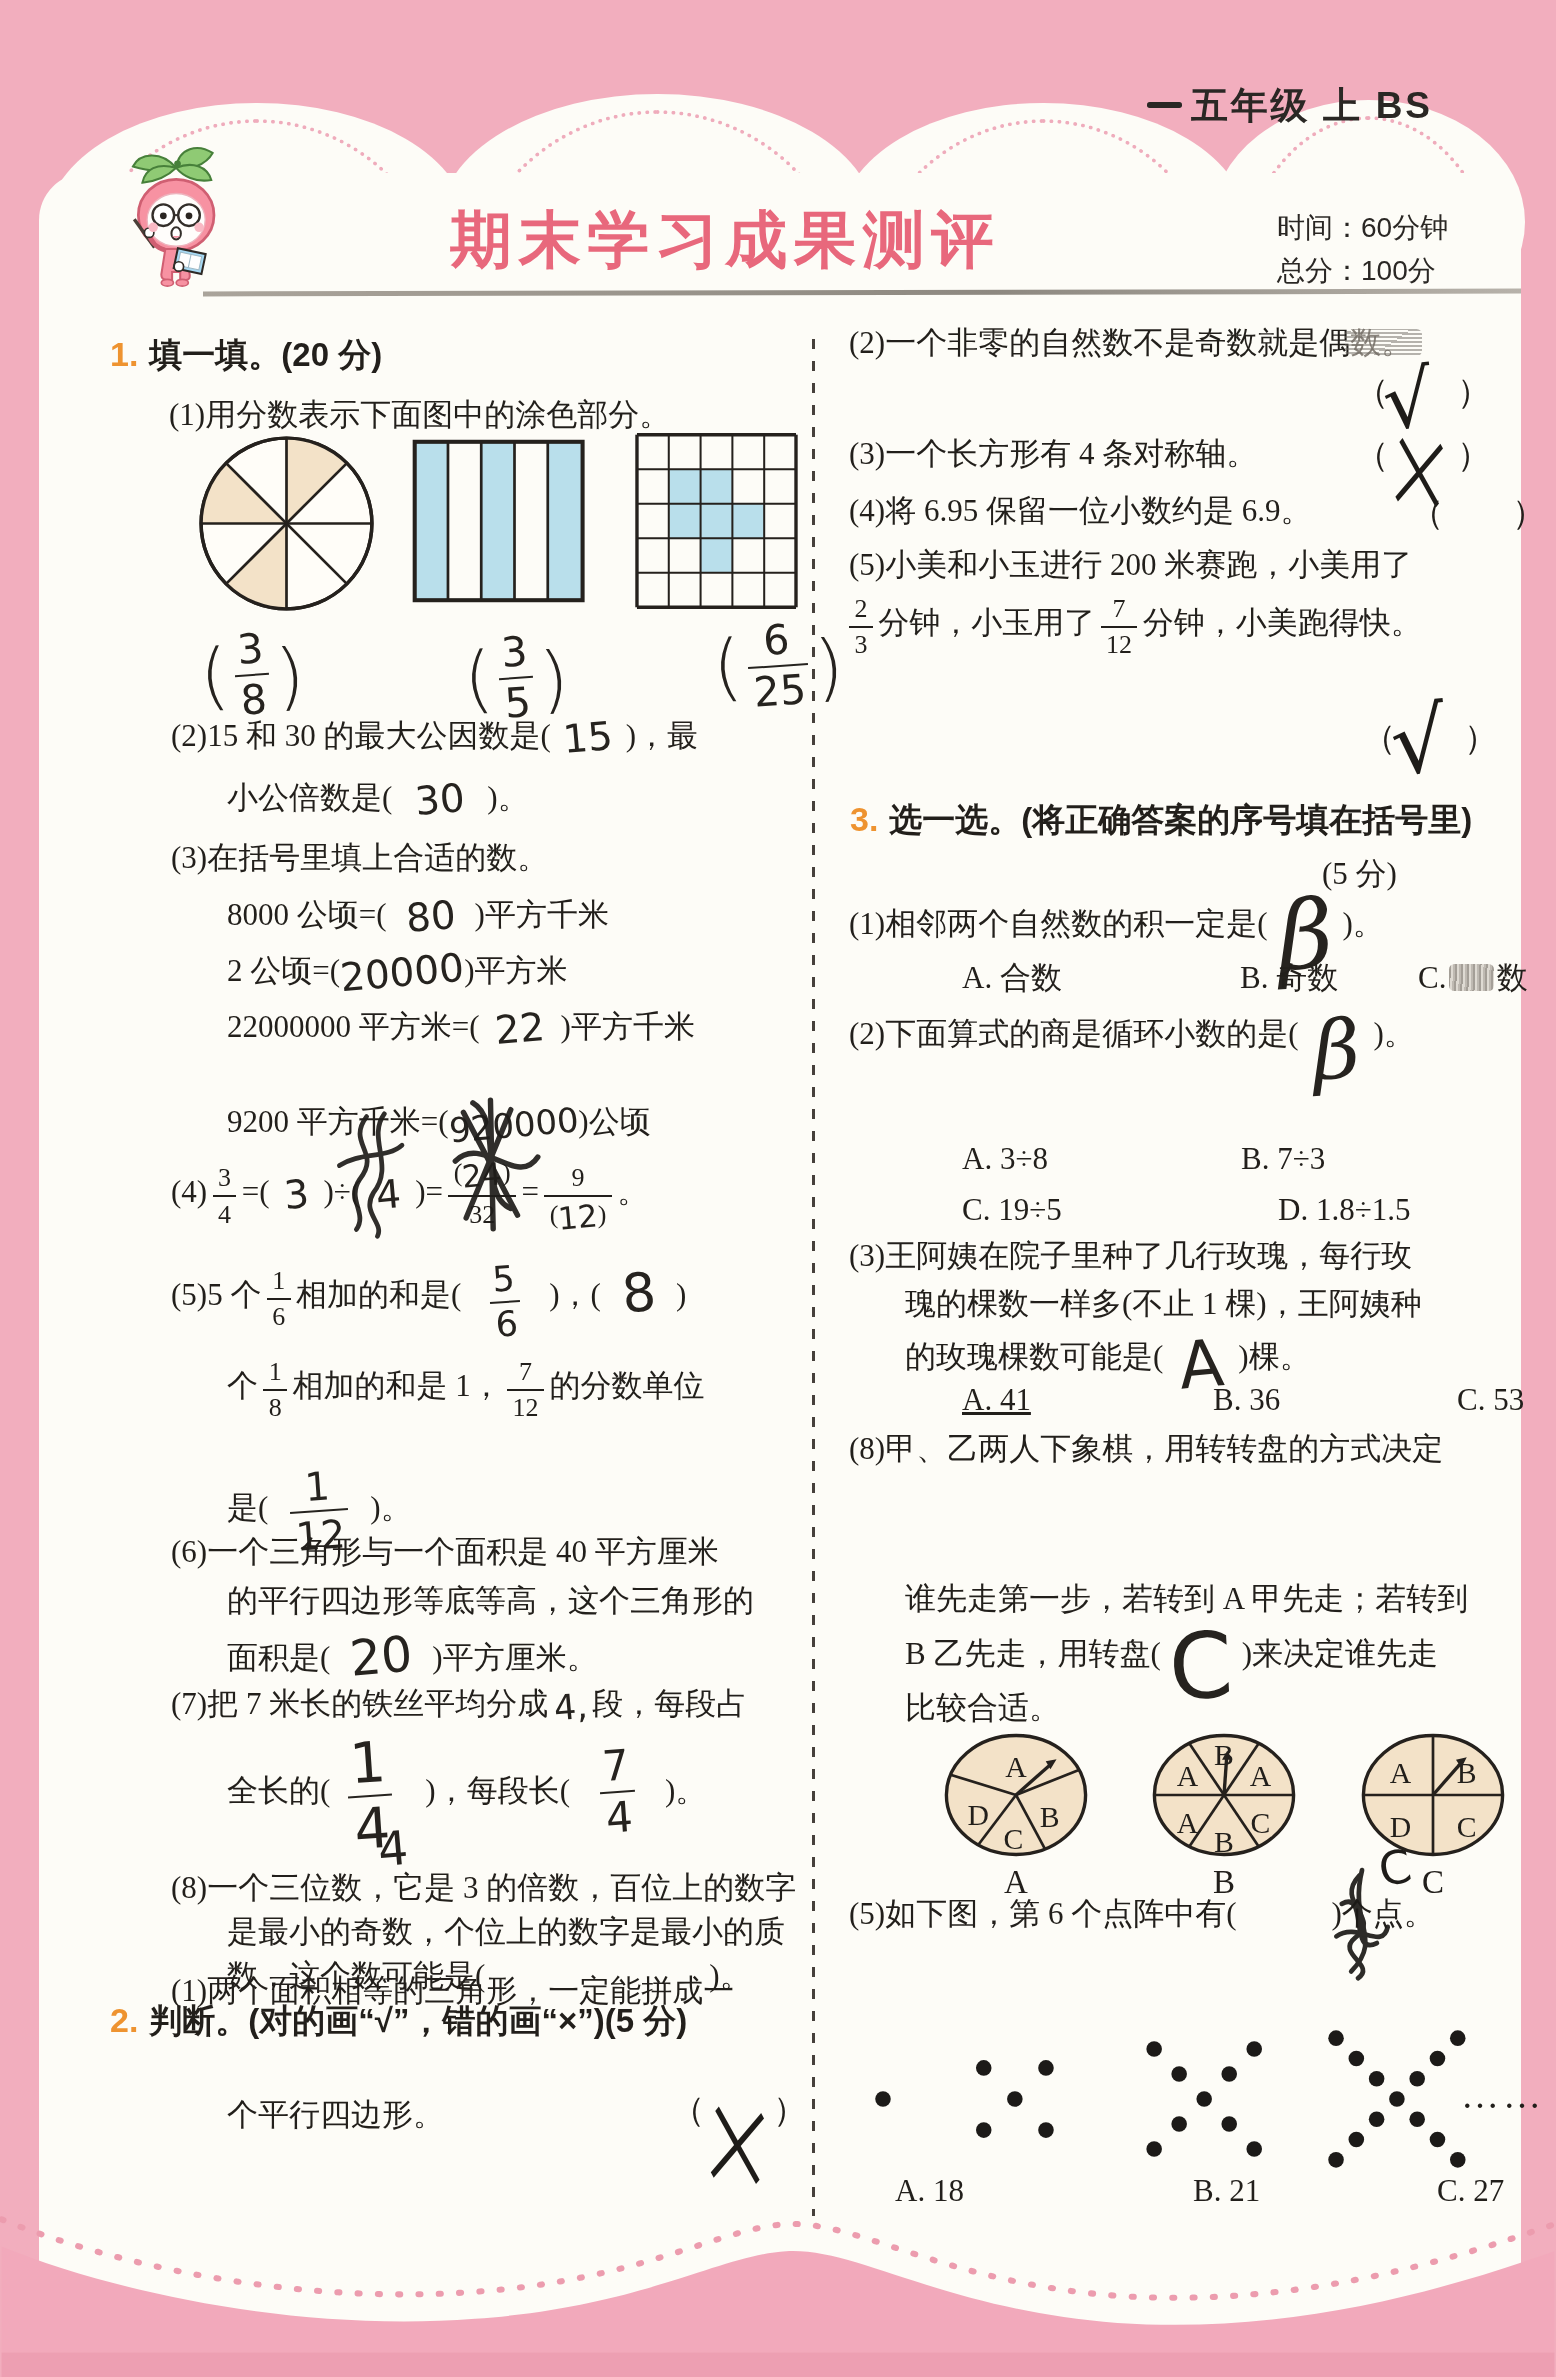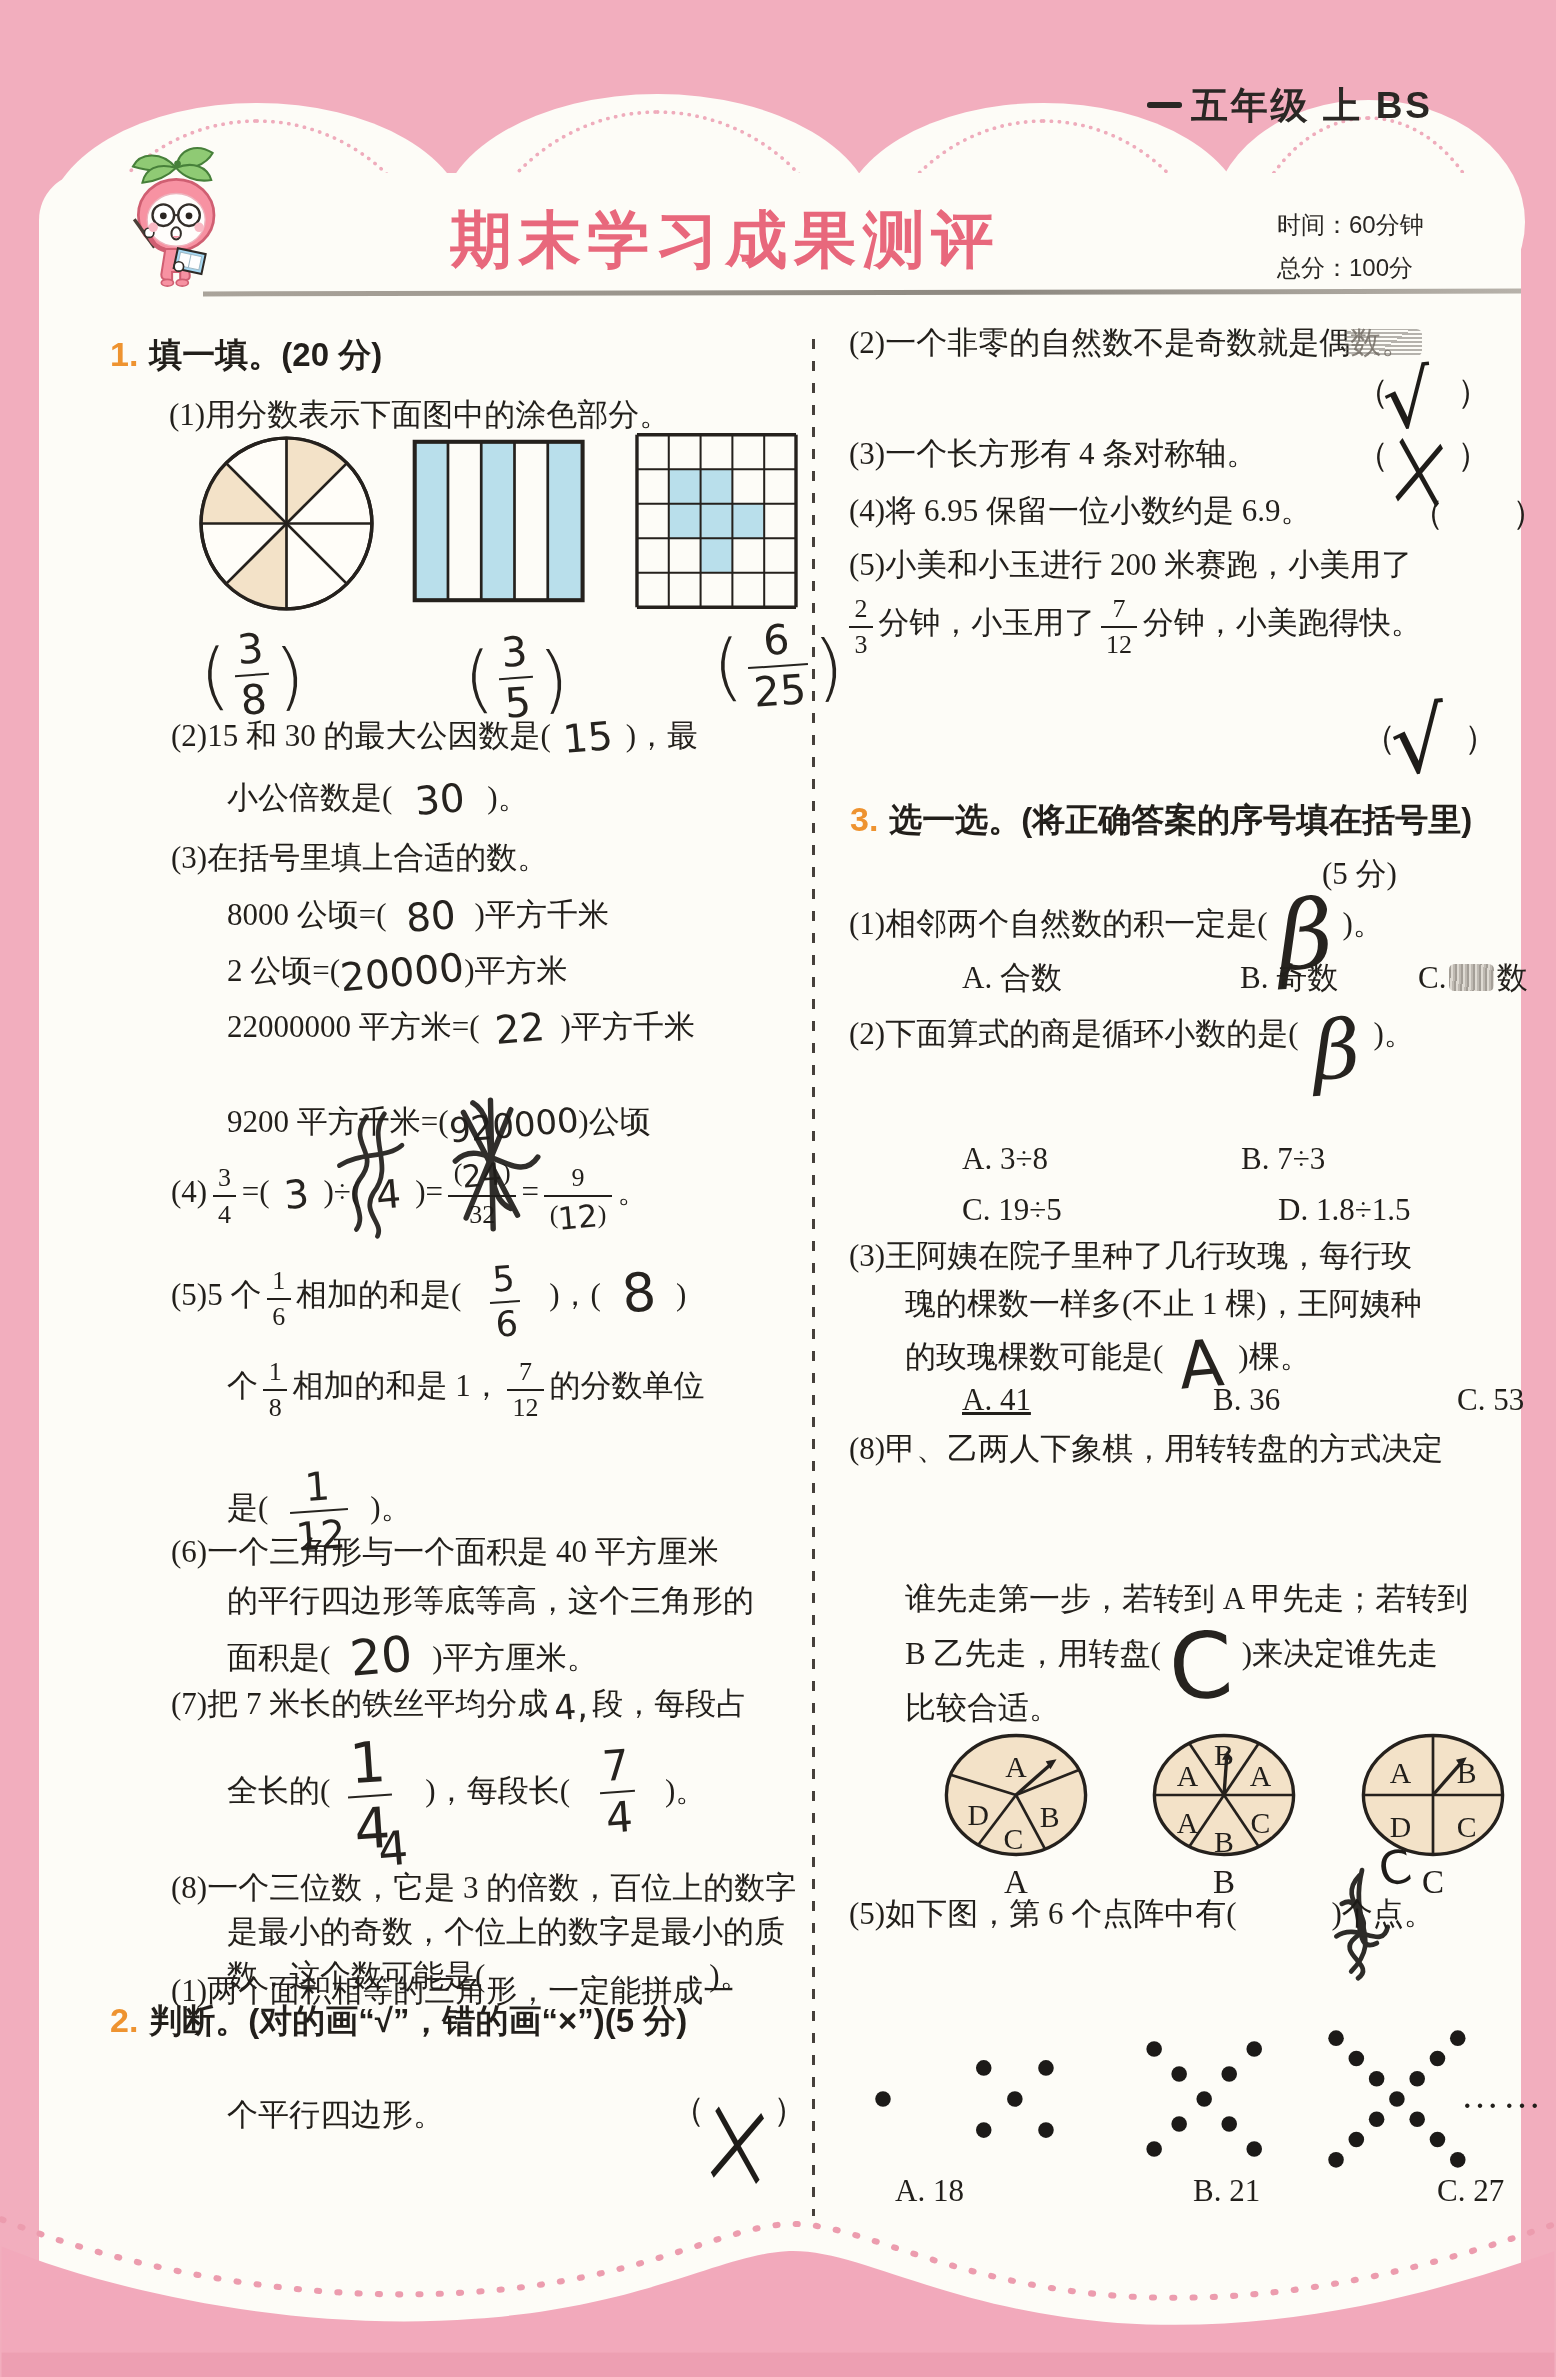--- a/index.html
+++ b/index.html
@@ -14,21 +14,21 @@
   .divider{position:absolute;left:812px;top:339px;width:2.7px;height:1877px;
        background:repeating-linear-gradient(to bottom,#46403b 0 10.2px,transparent 10.2px 22px);}
   .t{position:absolute;font-size:31px;line-height:1.25;white-space:nowrap;}
   .h{font-family:"Liberation Sans","DejaVu Sans",sans-serif;font-weight:bold;font-size:33px;}
   .qnum{color:#ee9330;font-family:"Liberation Sans",sans-serif;font-weight:bold;font-size:34px;margin-right:11px;}
   .gradelabel{position:absolute;left:1191px;top:81px;font-family:"Liberation Sans",sans-serif;
        font-weight:bold;font-size:37px;color:#2a2724;letter-spacing:2.7px;}
   .gradedash{position:absolute;left:1147px;top:102px;width:35px;height:6.1px;background:#2a2724;border-radius:2.7px;}
   .title{position:absolute;left:450px;top:198px;font-family:"Liberation Sans",sans-serif;font-weight:bold;
        font-size:62px;color:#e8687c;letter-spacing:6.8px;}
-  .meta{position:absolute;font-size:24px;font-family:"Liberation Sans",sans-serif;color:#2a2724;}
+  .meta{position:absolute;font-size:28px;font-family:"Liberation Sans",sans-serif;color:#2a2724;}
   .frac{display:inline-block;text-align:center;line-height:1;font-size:26px;vertical-align:-20.3px;margin:0 5.4px;}
   .frac .fn{display:block;padding:0 5.4px 4.1px;}
   .frac .fd{display:block;border-top:2px solid #221f1b;padding:4.1px 5.4px 0;}
   .hw{font-family:"DejaVu Sans",sans-serif;display:inline-block;transform:rotate(-5deg);
        font-size:39px;line-height:1;color:#26231f;vertical-align:-5.4px;}
   .hwf{display:inline-block;text-align:center;line-height:1;font-family:"DejaVu Sans",sans-serif;
        transform:rotate(-4deg);font-size:35px;color:#26231f;vertical-align:-31px;}
   .hwf .fn{display:block;padding:0 4.1px 4.1px;}
   .hwf .fd{display:block;border-top:2.7px solid #26231f;padding:4.1px 4.1px 0;}
   .gap{display:inline-block;text-align:center;}

